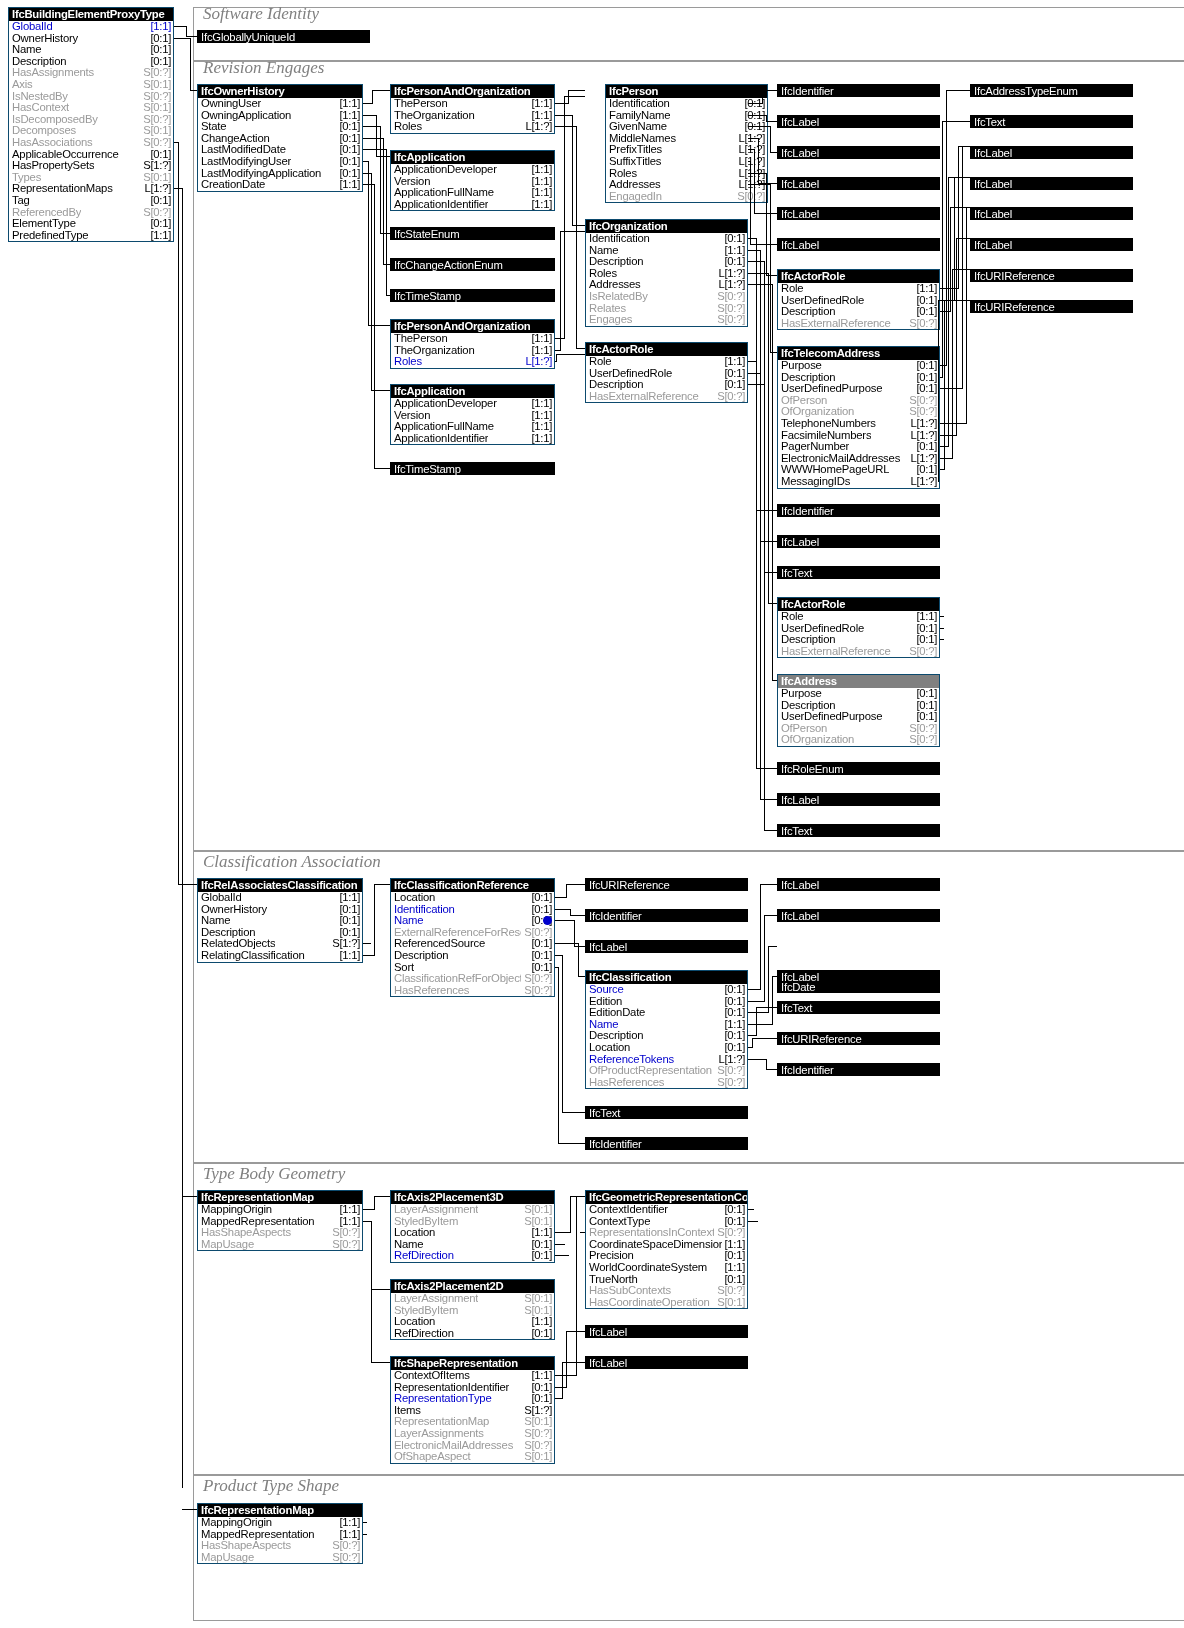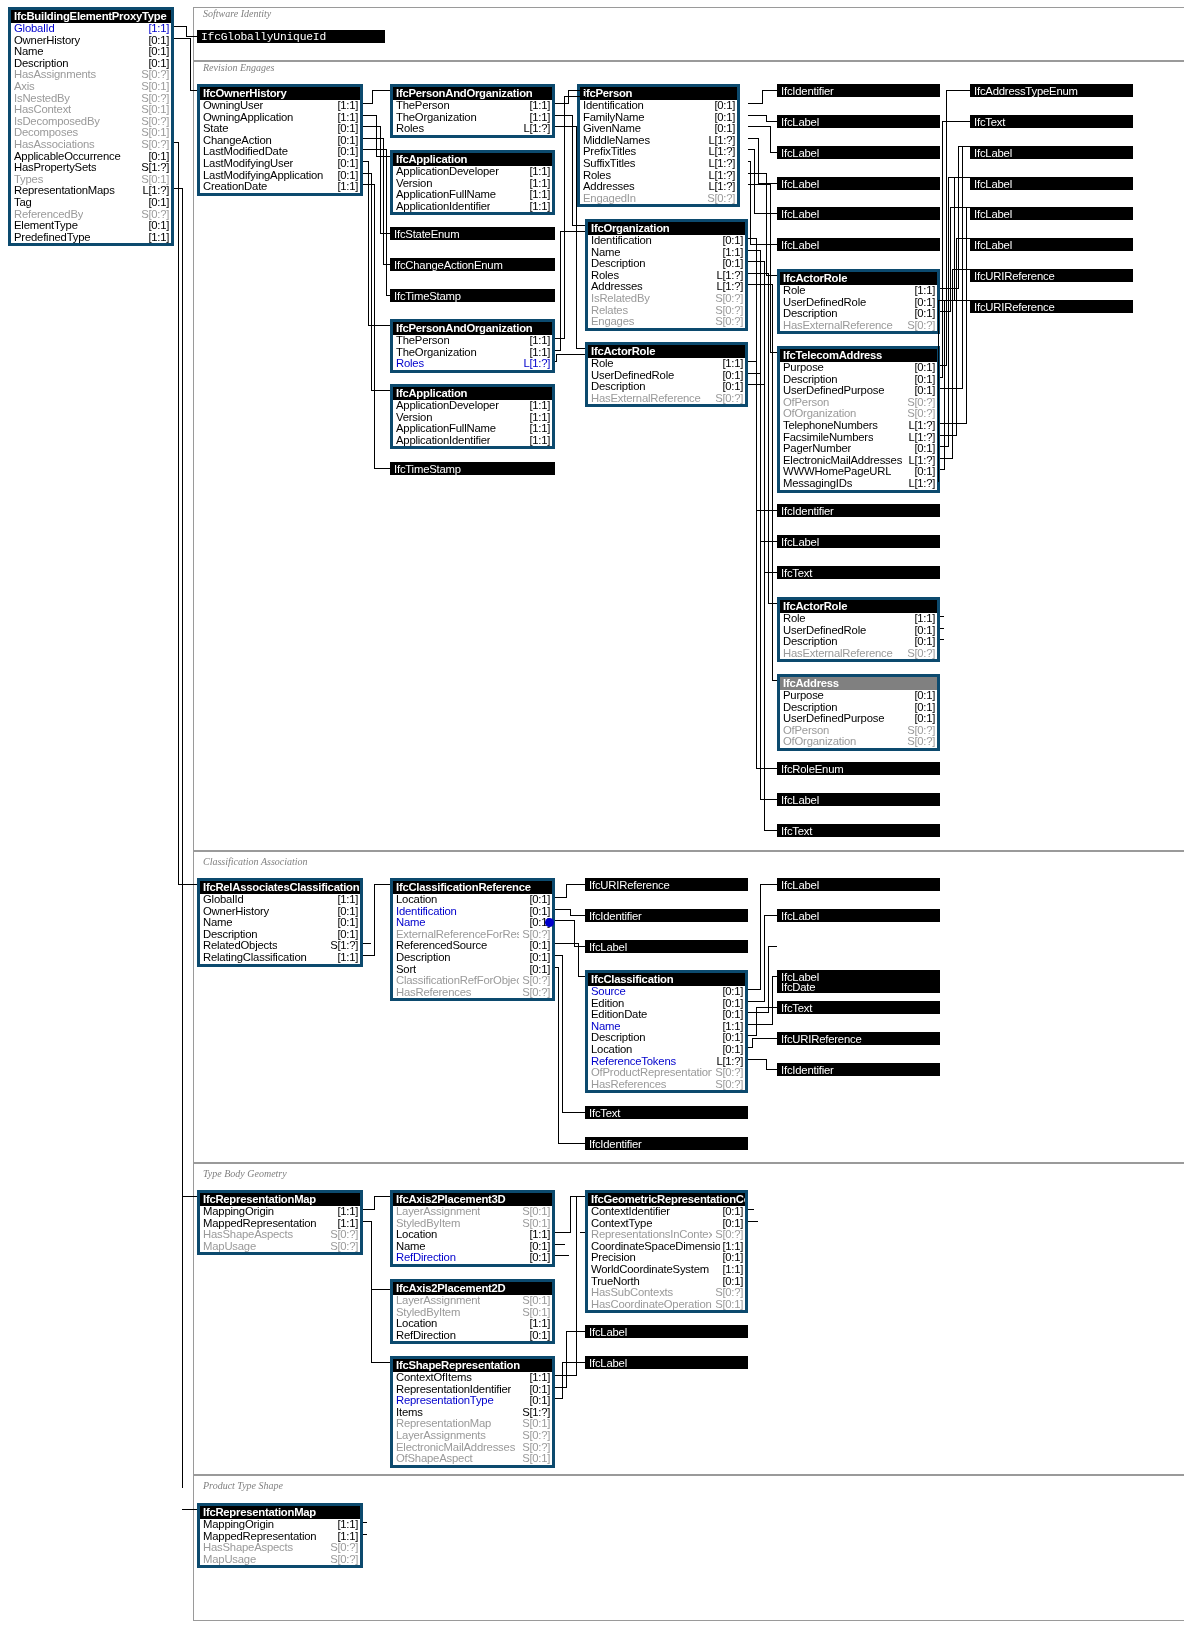--- a/index.html
+++ b/index.html
@@ -21,32 +21,32 @@
     position: absolute;
     border: 1px solid #9a9a9a;
     border-right: none;
     background: transparent;
     pointer-events: none;
   }
   .section-label {
     position: absolute;
     font-family: "Liberation Serif", serif;
     font-style: italic;
-    font-size: 10px;
+    font-size: 17px;
     color: #808080;
     background: #ffffff;
     padding: 0 4px 0 3px;
     white-space: nowrap;
     line-height: 12px;
   }
 
   
   .ebox {
     position: absolute;
-    border: 3px solid #0c4a6e;
+    border: 1px solid #0c4a6e;
     background: #ffffff;
     font-size: 11.3px;
     line-height: 11.7px;
   }
   .ebox > .ehdr {
     background: #000000;
     color: #ffffff;
     font-weight: bold;
     font-size: 11.3px;
     line-height: 13px;
@@ -201,21 +201,21 @@
           <span class="attr">ElementType</span>
           <span class="card">[0:1]</span>
         </div>
         <div class="erow">
           <span class="attr">PredefinedType</span>
           <span class="card">[1:1]</span>
         </div>
       </div>
   </div>
 
-  <div class="tbar" style="left:197px; top:30px; width:188px;font-family:Liberation Mono, monospace;">IfcGloballyUniqueId</div>
+  <div class="tbar" style="left:197px; top:30px; width:173px;">IfcGloballyUniqueId</div>
 
   <div class="ebox" style="left:197px; top:84px; width:166px;">
     <div class="ehdr">IfcOwnerHistory</div>
     <div class="rows">
         <div class="erow">
           <span class="attr">OwningUser</span>
           <span class="card">[1:1]</span>
         </div>
         <div class="erow">
           <span class="attr">OwningApplication</span>
@@ -327,21 +327,21 @@
         </div>
         <div class="erow">
           <span class="attr">ApplicationIdentifier</span>
           <span class="card">[1:1]</span>
         </div>
       </div>
   </div>
 
   <div class="tbar" style="left:390px; top:462px; width:165px;">IfcTimeStamp</div>
 
-  <div class="ebox" style="left:577px; top:84px; width:163px;">
+  <div class="ebox" style="left:605px; top:84px; width:163px;">
     <div class="ehdr">IfcPerson</div>
     <div class="rows">
         <div class="erow">
           <span class="attr">Identification</span>
           <span class="card">[0:1]</span>
         </div>
         <div class="erow">
           <span class="attr">FamilyName</span>
           <span class="card">[0:1]</span>
         </div>

